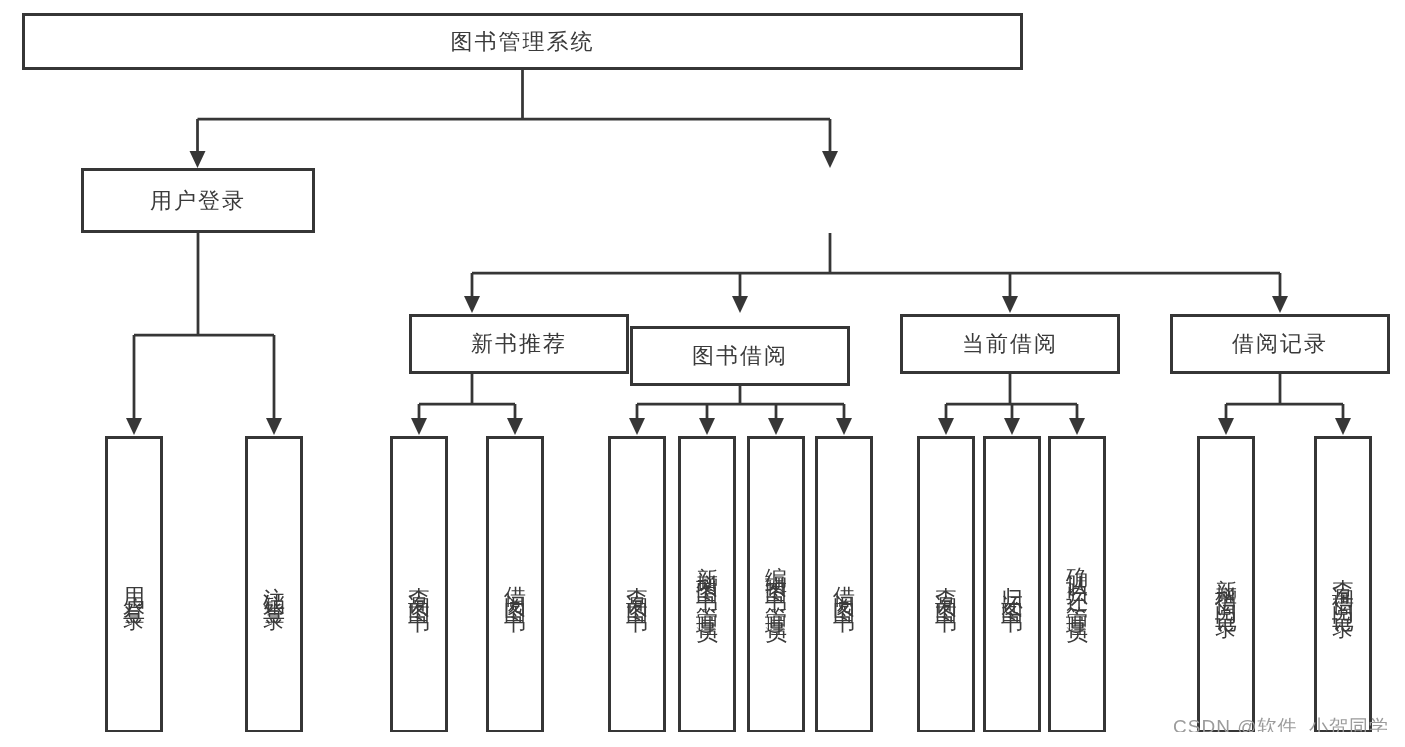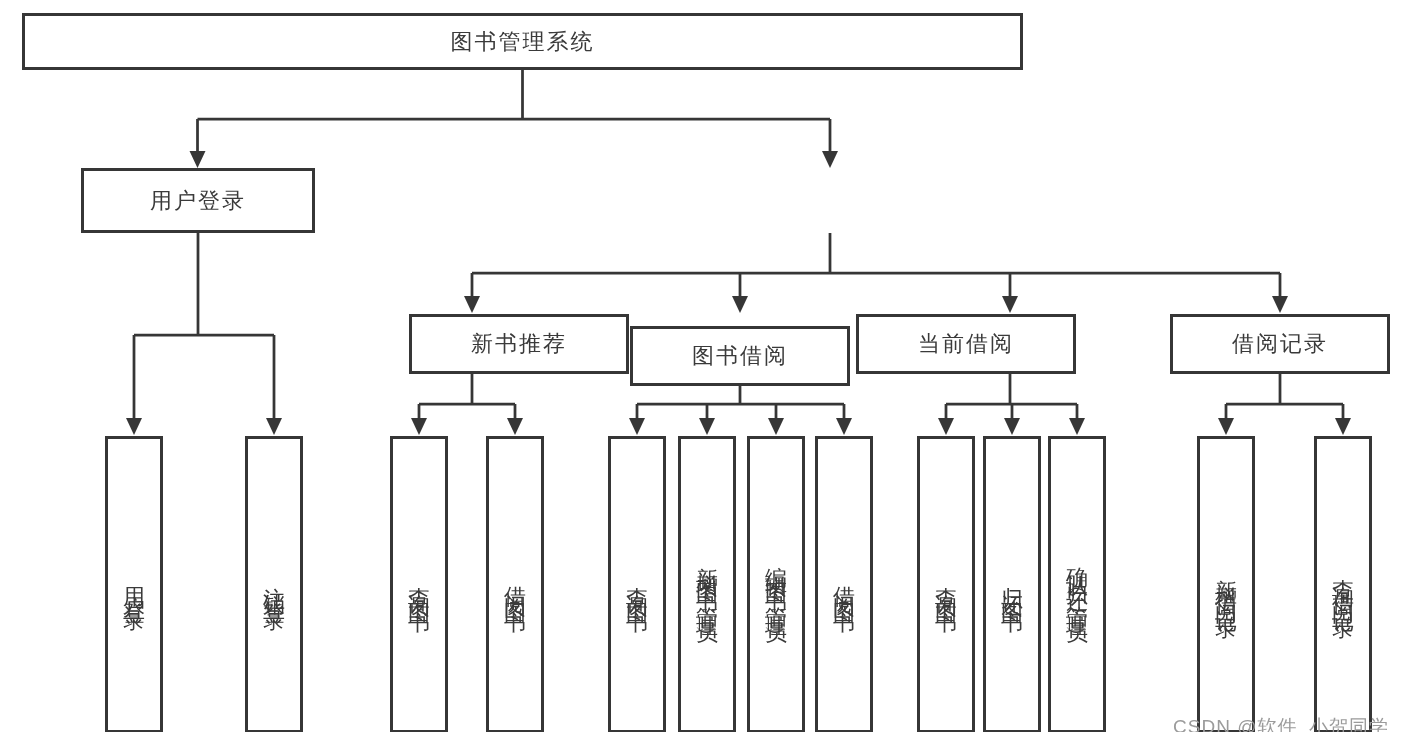--- a/index.html
+++ b/index.html
@@ -17,21 +17,21 @@
   .box{
     position:absolute;box-sizing:border-box;border:3px solid var(--line);
     background:var(--background);display:flex;align-items:center;justify-content:center;
     color:var(--text);
   }
   .h{font-size:22px;letter-spacing:2px;white-space:nowrap;}
   .root{left:22px;top:13px;width:1001px;height:57px;}
   .l1a{left:81px;top:168px;width:234px;height:65px;}
   .l1b{left:712px;top:168px;width:235px;height:65px;}
   .r2{top:314px;width:220px;height:60px;}
-  .r2a{left:362px;margin-left:47px;} .r2b{left:630px;margin-top:12px;} .r2c{left:856px;} .r2d{left:1170px;}
+  .r2a{left:362px;margin-left:47px;} .r2b{left:630px;margin-top:12px;} .r2c{left:900px;} .r2d{left:1170px;}
   .leaf{top:436px;width:58px;height:297px;}
   .vtext{
     writing-mode:vertical-rl;font-size:22px;letter-spacing:8px;
     color:var(--text);line-height:1;white-space:nowrap;
   }
   .lf1{left:105px;} .lf2{left:245px;} .lf3{left:390px;} .lf4{left:486px;}
   .lf5{left:608px;} .lf6{left:678px;} .lf7{left:747px;} .lf8{left:815px;}
   .lf9{left:917px;} .lf10{left:983px;} .lf11{left:1048px;}
   .lf12{left:1197px;} .lf13{left:1314px;}
   .watermark{

